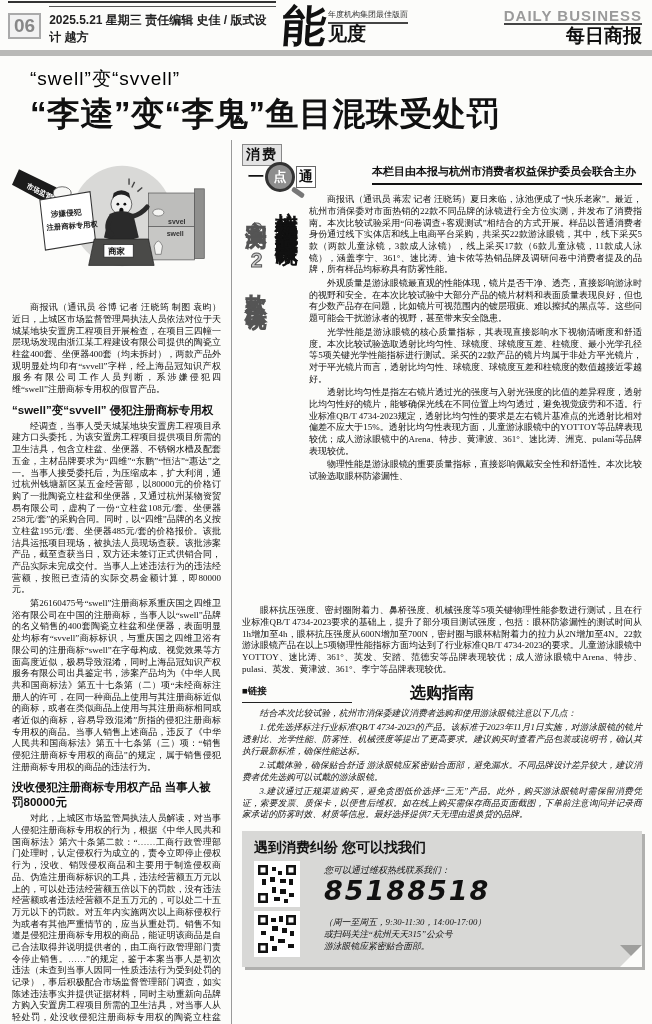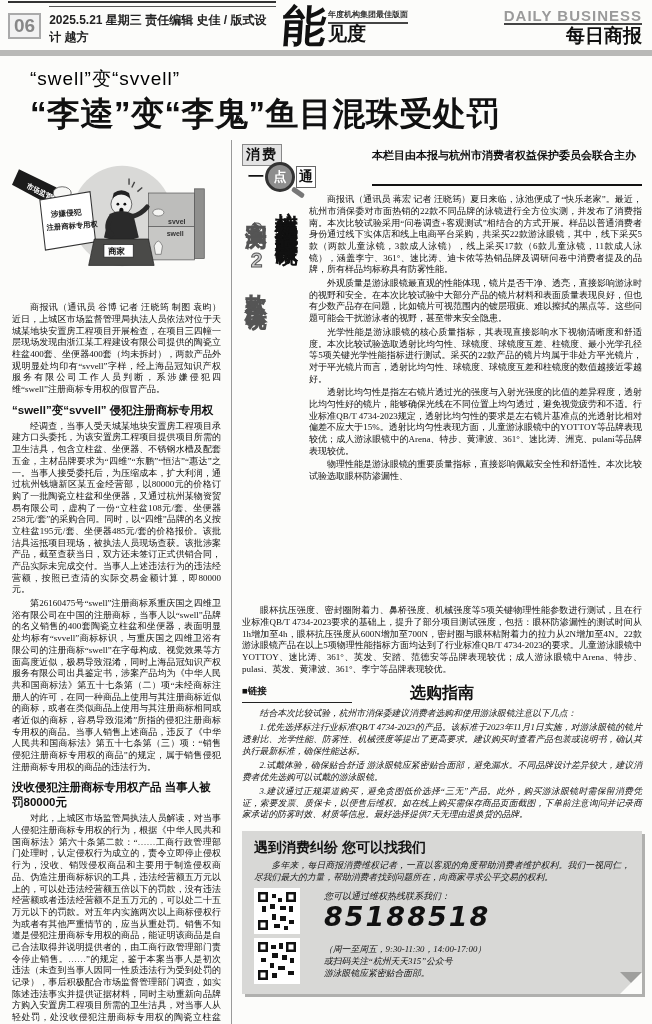--- a/index.html
+++ b/index.html
@@ -9,21 +9,21 @@
   .hdr{display:flex;align-items:flex-end;padding:6px 10px 0 8px;height:46px;box-sizing:border-box;}
   .hdr-left{width:268px;border-top:2px solid #333;padding-top:3px;display:flex;align-items:center;gap:8px;}
   .pagenum{font-family:"Liberation Sans",sans-serif;font-size:19px;font-weight:bold;color:#888;
            border:2px solid #aaa;background:#f2f2f2;padding:0 4px;line-height:22px;}
   .dateline{font-family:"Liberation Sans",sans-serif;font-size:12px;font-weight:bold;color:#222;
             border-top:1px solid #555;padding-top:5px;}
   .hdr-mid{display:flex;align-items:flex-end;margin-left:6px;}
   .neng{font-family:"Liberation Sans",sans-serif;font-size:44px;font-weight:900;line-height:40px;
         transform:skewX(-4deg);letter-spacing:-2px;}
   .mid-right{margin-left:4px;padding-bottom:2px;}
-  .award{font-size:8px;font-weight:bold;color:#333;border-bottom:2px solid #444;padding-bottom:2px;}
+  .award{font-size:8px;font-weight:normal;color:#333;border-bottom:2px solid #444;padding-bottom:2px;}
   .jiandu{font-family:"Liberation Sans",sans-serif;font-size:19px;font-weight:900;line-height:20px;}
   .hdr-right{margin-left:auto;text-align:right;}
   .mast-en{font-family:"Liberation Sans",sans-serif;font-size:15px;font-weight:bold;color:#9a9a9a;
            letter-spacing:1px;line-height:15px;}
   .mast-cn{font-family:"Liberation Sans",sans-serif;font-size:19px;font-weight:900;line-height:20px;
            border-top:2px solid #444;padding-top:1px;}
   .grayband{height:6px;background:#b9b9b7;margin:4px 0 0 0;}
   
   .headline-block{padding:10px 0 2px 30px;}
   .kicker{font-family:"Liberation Sans",sans-serif;font-size:19px;color:#000;letter-spacing:1px;}
@@ -45,21 +45,21 @@
          font-size:14px;background:#e3e3e3;border:1px solid #888;padding:1px 3px;letter-spacing:2px;}
   .b-row{position:absolute;left:6px;top:20px;display:flex;align-items:center;}
   .b-yi{font-family:"Liberation Sans",sans-serif;font-weight:900;font-size:16px;}
   .b-lens{position:relative;width:24px;height:24px;border:3px solid #333;border-radius:50%;
           background:#8d8d8d;display:flex;align-items:center;justify-content:center;margin:0 1px;}
   .b-lens span{color:#fff;font-family:"Liberation Sans",sans-serif;font-weight:900;font-size:13px;}
   .b-lens::after{content:"";position:absolute;width:14px;height:5px;background:#777;right:-13px;bottom:-6px;
           transform:rotate(35deg);border-radius:2px;}
   .b-tong{font-family:"Liberation Sans",sans-serif;font-weight:900;font-size:14px;border:1px solid #666;
           padding:1px 2px;background:#fff;}
-  .banner{flex:1;font-size:11px;font-weight:bold;border-bottom:2px solid #111;padding:2px 0 21px 0;margin-top:4px;}
+  .banner{flex:1;font-size:11px;font-weight:bold;border-bottom:2px solid #111;padding:2px 0 4px 0;margin-top:20px;}
   
   .right-main{display:flex;margin-top:4px;}
   .v-kicker{writing-mode:vertical-rl;text-orientation:upright;font-family:"Liberation Sans",sans-serif;
             font-weight:bold;font-size:21px;letter-spacing:7px;color:#cfcfcf;-webkit-text-stroke:1px #555;
             height:270px;margin:10px 0 0 0;flex:none;}
   .v-headline{writing-mode:vertical-rl;text-orientation:upright;font-family:"Liberation Sans",sans-serif;
             font-weight:900;font-size:23px;letter-spacing:2px;height:408px;margin:0 6px 0 2px;flex:none;}
   .narrow{flex:1;}
   .cont{margin-top:3px;}
   
@@ -205,21 +205,20 @@
         <span class="linktag2">■链接</span>
         <span class="guide-title">选购指南</span>
       </div>
       <p class="kai">结合本次比较试验，杭州市消保委建议消费者选购和使用游泳眼镜注意以下几点：</p>
       <p class="kai">1.优先选择标注行业标准QB/T 4734-2023的产品。该标准于2023年11月1日实施，对游泳眼镜的镜片透射比、光学性能、防雾性、机械强度等提出了更高要求。建议购买时查看产品包装或说明书，确认其执行最新标准，确保性能达标。</p>
       <p class="kai">2.试戴体验，确保贴合舒适 游泳眼镜应紧密贴合面部，避免漏水。不同品牌设计差异较大，建议消费者优先选购可以试戴的游泳眼镜。</p>
       <p class="kai">3.建议通过正规渠道购买，避免贪图低价选择“三无”产品。此外，购买游泳眼镜时需保留消费凭证，索要发票、质保卡，以便售后维权。如在线上购买需保存商品页面截图，下单前注意询问并记录商家承诺的防雾时效、材质等信息。最好选择提供7天无理由退换货的品牌。</p>
 
       <div class="notice">
         <div class="notice-title">遇到消费纠纷 您可以找我们</div>
-        <p class="kai" style="margin:0">多年来，每日商报消费维权记者，一直以客观的角度帮助消费者维护权利。我们一视同仁，尽我们最大的力量，帮助消费者找到问题所在，向商家寻求公平交易的权利。</p>
         <div class="hot-row">
           <svg class="qr" viewBox="0 0 42 42">
             <rect width="42" height="42" fill="#fff"></rect>
             <rect x="2" y="2" width="10" height="10" fill="#111"></rect>
               <rect x="4.5" y="4.5" width="5" height="5" fill="#fff"></rect>
             <rect x="30" y="2" width="10" height="10" fill="#111"></rect>
               <rect x="32.5" y="4.5" width="5" height="5" fill="#fff"></rect>
             <rect x="2" y="30" width="10" height="10" fill="#111"></rect>
               <rect x="4.5" y="32.5" width="5" height="5" fill="#fff"></rect>
             <rect x="16" y="4" width="4" height="4" fill="#111"></rect>

